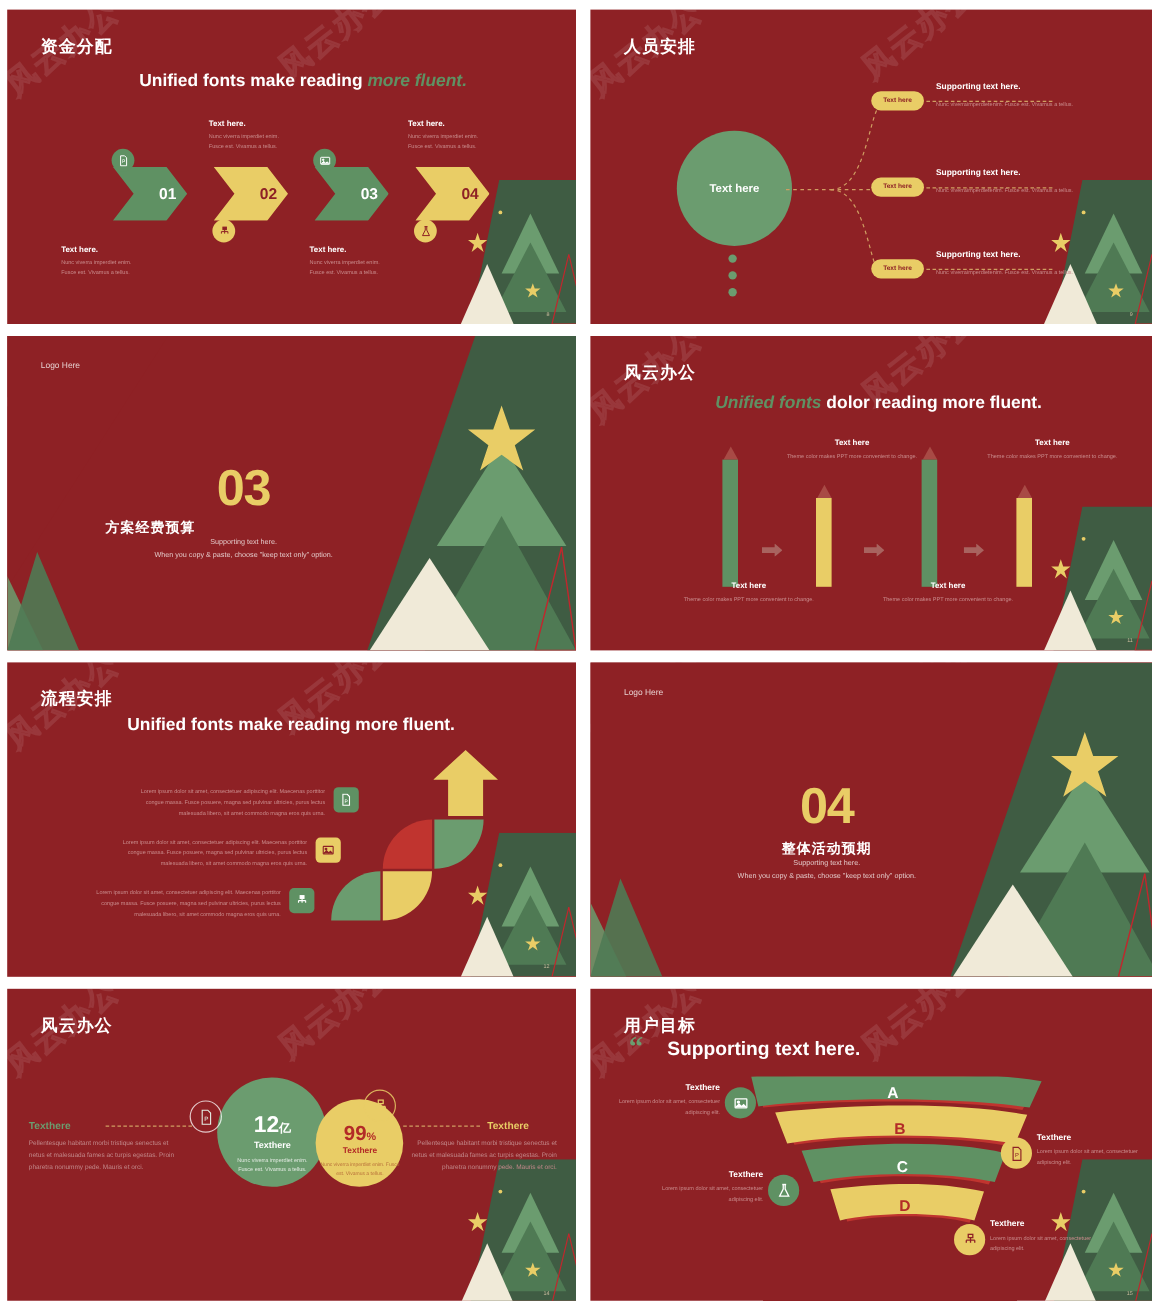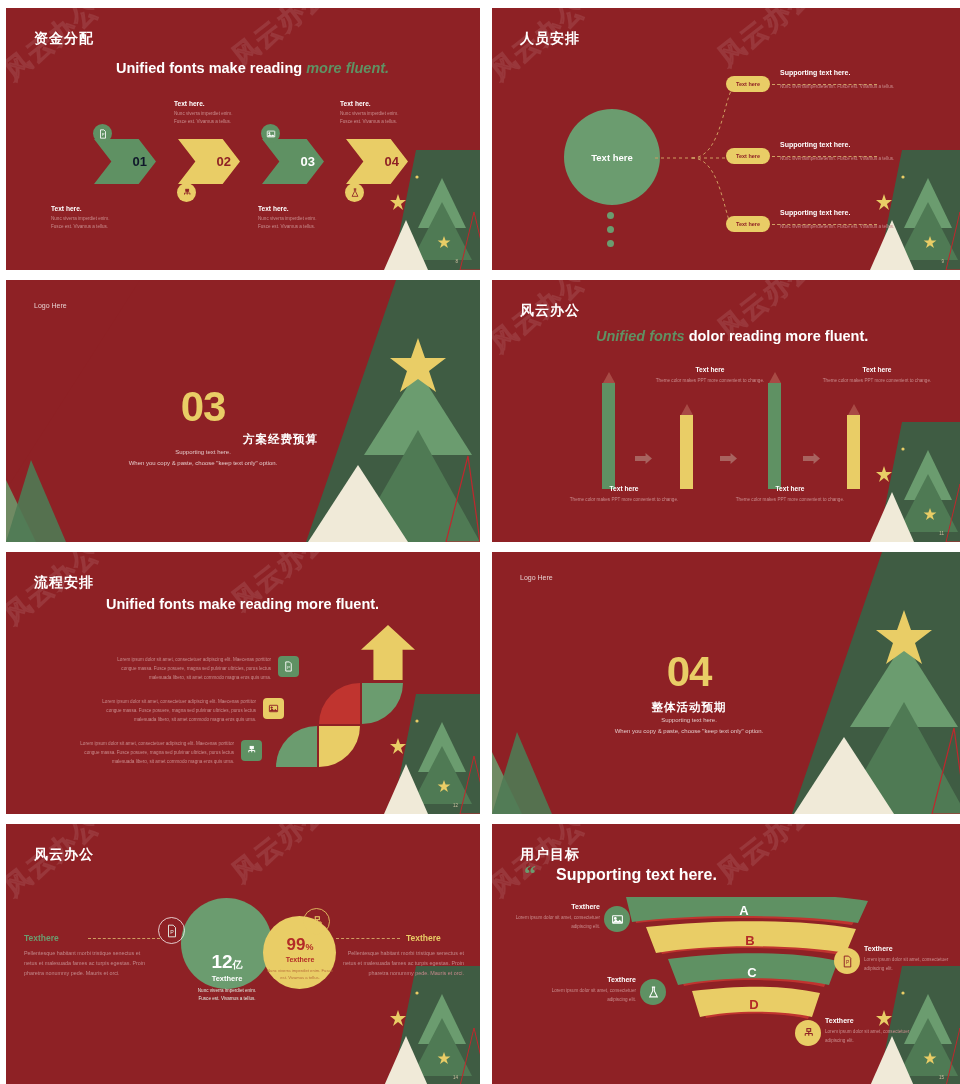--- a/index.html
+++ b/index.html
@@ -154,21 +154,21 @@
       <circle cx="47" cy="27" r="1.6" fill="#e9cd66"></circle>
     </svg>
     <div class="pagenum">8</div>
 
     <div class="cn-title">资金分配</div>
     <div class="lead" style="left:110px; top:52px;">
       <span class="accent-w">Unified fonts make reading </span><span class="accent-g">more fluent.</span>
     </div>
 
     <div class="chev" style="left:88px; top:131px; background:#5f9163;">
-      <span style="color:#0f172a;margin-left:36px;">01</span>
+      <span style="color:#ffffff;margin-left:36px;">01</span>
     </div>
     <div class="chev" style="left:172px; top:131px; background:#e9cd66;">
       <span style="color:#8e2125;">02</span>
     </div>
     <div class="chev" style="left:256px; top:131px; background:#5f9163;">
       <span style="color:#ffffff;">03</span>
     </div>
     <div class="chev" style="left:340px; top:131px; background:#e9cd66;">
       <span style="color:#8e2125;">04</span>
     </div>
@@ -285,21 +285,21 @@
       <polygon points="0,200 30,262 0,262" fill="#6b9c6f" opacity="0.85"></polygon>
       <polygon points="25,180 60,262 0,262" fill="#4f7a54" opacity="0.9"></polygon>
       <polygon points="412,90 466,175 358,175" fill="#6b9c6f"></polygon>
       <polygon points="412,150 474,262 348,262" fill="#4f7a54"></polygon>
       <polygon points="352,185 402,262 302,262" fill="#f0ead8"></polygon>
       <path d="M462,176 L474,262 L440,262 Z" fill="none" stroke="#c0272d" stroke-width="1.2"></path>
       <polygon points="412,58 419,78 440,78 423,91 430,112 412,99 394,112 401,91 384,78 405,78" fill="#e9cd66"></polygon>
     </svg>
     <div class="logo-here">Logo Here</div>
     <div class="sec-num" style="left:0; right:0; top:103px; text-align:center; width:230px; margin-left:82px;">03</div>
-    <div class="sec-cn" style="left:82px; top:152px; width:230px; text-align:right;">方案经费预算</div>
+    <div class="sec-cn" style="left:82px; top:152px; width:230px; text-align:left;">方案经费预算</div>
     <div class="sec-s1" style="left:82px; top:169px; width:230px; text-align:center;">Supporting text here.</div>
     <div class="sec-s2" style="left:42px; top:180px; width:310px; text-align:center;">When you copy &amp; paste, choose "keep text only" option.</div>
   </div>
 
   <div class="slide">
     <div class="wm a">风云办公</div>
     <div class="wm b">风云办公</div>
     <svg class="deco" viewBox="0 0 110 120">
       <polygon points="46,0 110,0 110,120 22,120" fill="#3f5c43"></polygon>
       <polygon points="72,28 96,78 48,78" fill="#6b9c6f"></polygon>
@@ -460,21 +460,21 @@
         </svg>
     </div>
     <div class="ring-icon" style="left:297px; top:84px; border-color:rgba(233,205,102,0.85);">
       <svg viewBox="0 0 24 24" stroke="#e9cd66" stroke-width="1.8" fill="none">
           <rect x="9" y="3" width="7" height="5"></rect>
           <path d="M12.5 8v4M6 12h13M6 12v4M12.5 12v4M19 12v4"></path>
         </svg>
     </div>
 
     <div style="position:absolute; left:186px; top:104px; width:70px; text-align:center;">
-      <div style="color:#fff; font-weight:bold; font-size:19px; line-height:1;margin-top:24px;">
+      <div style="color:#fff; font-weight:bold; font-size:19px; line-height:1;">
         <span>12</span><span style="font-size:10px;">亿</span>
       </div>
       <div style="color:#fff; font-size:7.5px; font-weight:bold; margin-top:3px;">Texthere</div>
       <div class="small-b" style="color:#e0e9e0; margin-top:4px; line-height:1.7;">Nunc viverra imperdiet enim. Fusce est. Vivamus a tellus.</div>
     </div>
     <div style="position:absolute; left:260px; top:112px; width:68px; text-align:center;">
       <div style="color:#b32b27; font-weight:bold; font-size:17px; line-height:1;">
         <span>99</span><span style="font-size:9px;">%</span>
       </div>
       <div style="color:#b32b27; font-size:7px; font-weight:bold; margin-top:3px;">Texthere</div>

